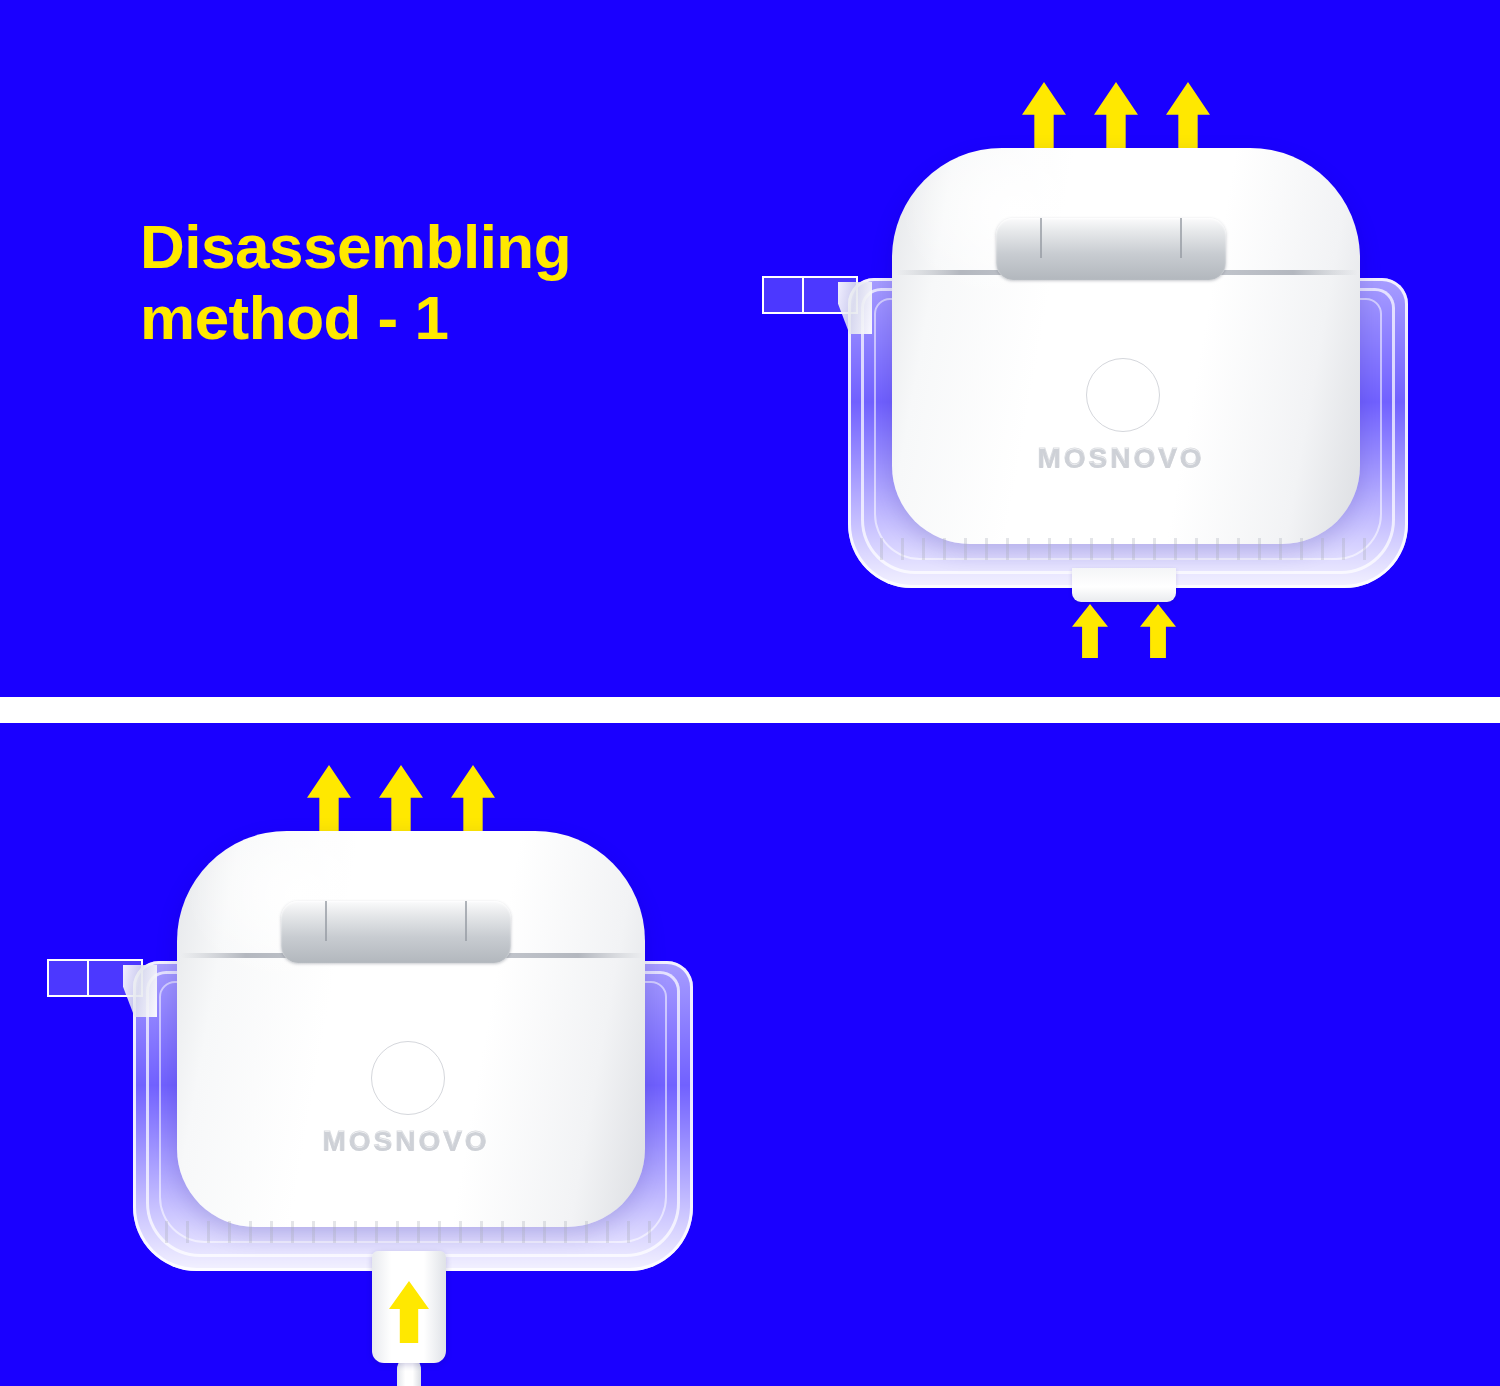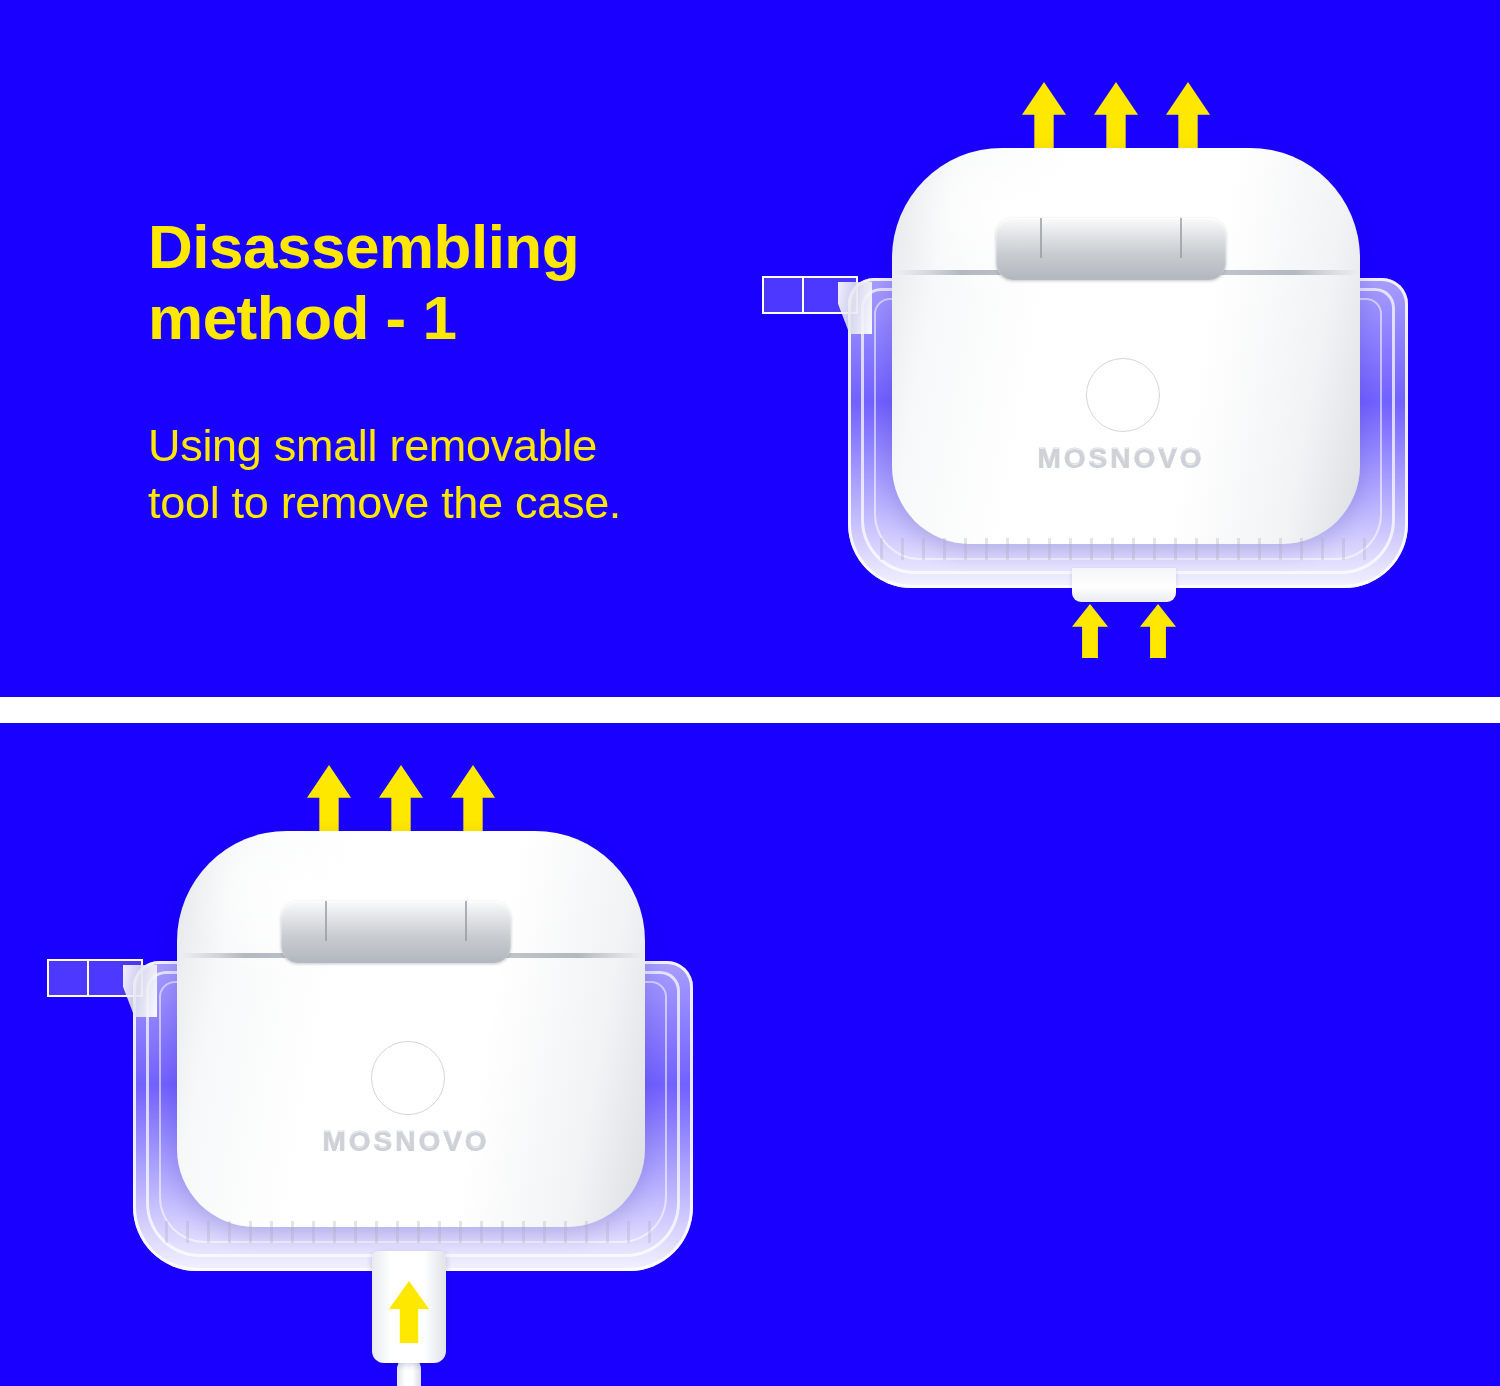--- a/index.html
+++ b/index.html
@@ -36,21 +36,21 @@
     position: absolute;
     left: 0;
     top: 697px;
     width: 1500px;
     height: 26px;
     background: #ffffff;
   }
 
   
   .text-block { position: absolute; }
-  #text-block-1 { left: 148px; top: 212px; width: 640px; }
+  #text-block-1 { left: 140px; top: 212px; width: 640px; }
 
   .heading {
     color: #ffe800;
     font-size: 62px;
     font-weight: bold;
     line-height: 1.14;
     letter-spacing: -0.5px;
     margin: 0;
     white-space: pre-line;
   }
@@ -289,22 +289,20 @@
 </head>
 <body>
 
 <div class="infographic">
 
   <section class="panel" id="panel-top">
 
     <div class="text-block" id="text-block-1">
       <h1 class="heading">Disassembling
 method - 1</h1>
-      <p class="body-text">Using small removable
-tool to remove the case.</p>
     </div>
 
     <div class="product" id="product-1">
 
       <div class="arrow-top-group">
         <div class="arrow-up arrow-shape" style="left:222px; top:12px; width:44px; height:78px;"></div>
         <div class="arrow-up arrow-shape" style="left:294px; top:12px; width:44px; height:78px;"></div>
         <div class="arrow-up arrow-shape" style="left:366px; top:12px; width:44px; height:78px;"></div>
       </div>
 

